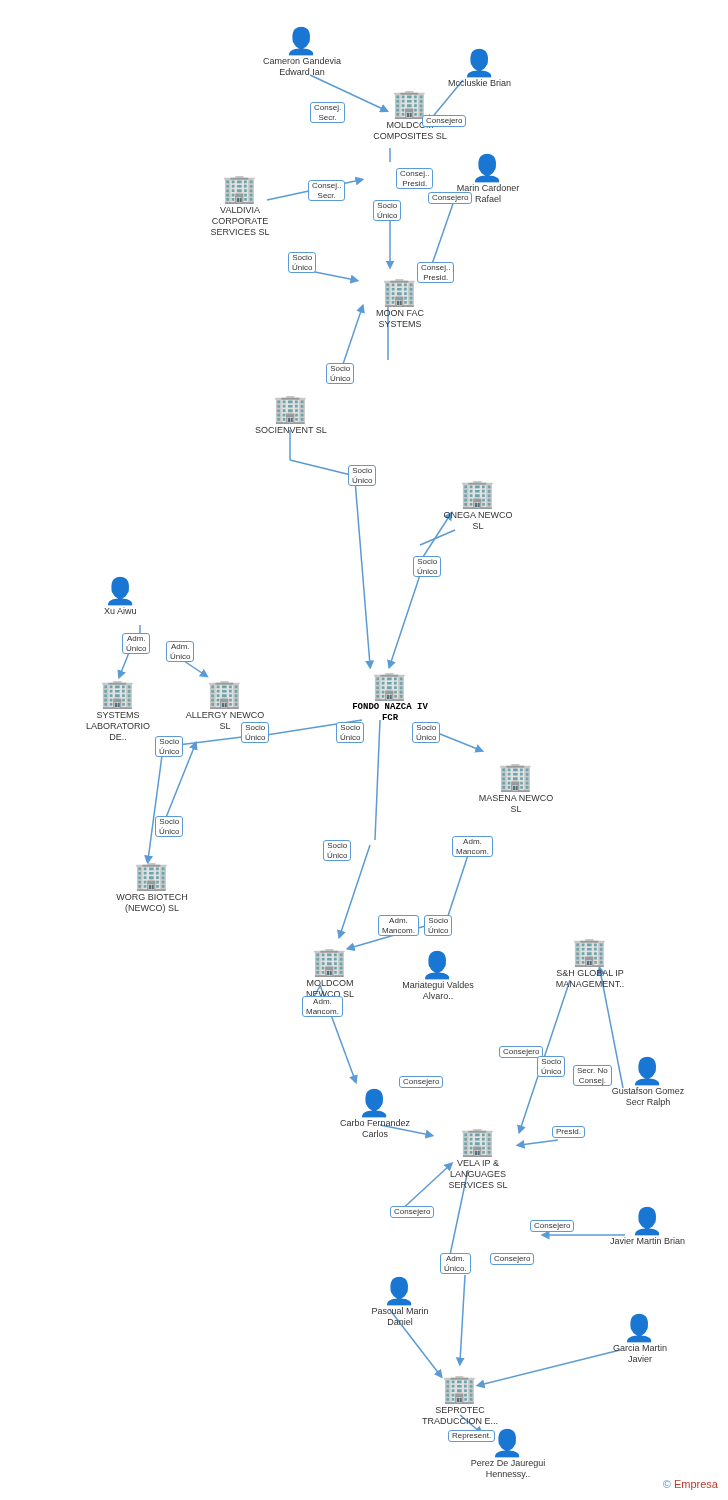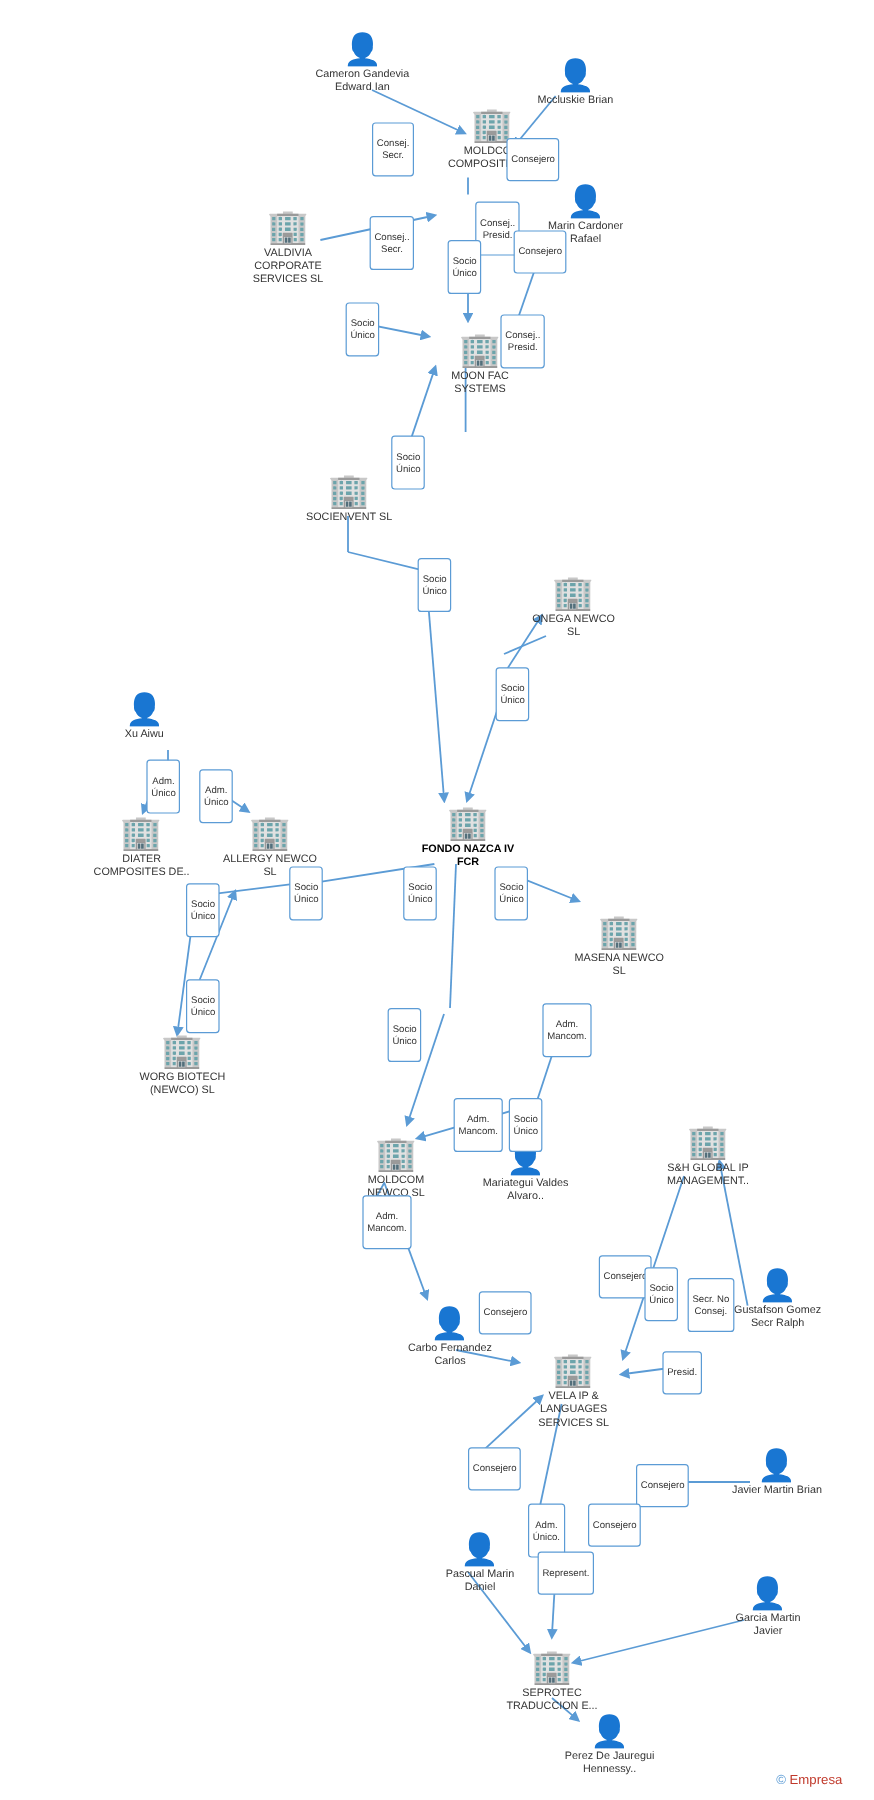--- a/index.html
+++ b/index.html
@@ -50,30 +50,30 @@
       line-height: 1.2;
       margin-top: 2px;
       max-width: 80px;
     }
     .role-badge {
       position: absolute;
       border: 1.5px solid #5b9bd5;
       background: #fff;
       color: #333;
       font-size: 8px;
-      padding: 12px 3px;
+      padding: 0 3px;
       border-radius: 3px;
       text-align: center;
       white-space: nowrap;
       line-height: 1.2;
     }
     .watermark {
       position: absolute;
       bottom: 10px;
-      right: 26px;
+      right: 10px;
       font-size: 11px;
       color: #5b9bd5;
       text-align: center;
     }
     .watermark span { color: #c0392b; }
   </style>
 </head>
 <body>
 
 <div id="diagram">
@@ -195,31 +195,31 @@
     <div class="node-label">SOCIENVENT SL</div>
   </div>
 
   <div class="node" style="left:438px;top:480px;">
     <div class="building-icon">🏢</div>
     <div class="node-label">ONEGA NEWCO SL</div>
   </div>
 
   <div class="node" style="left:350px;top:672px;">
     <div class="building-icon highlight">🏢</div>
-    <div class="node-label" style="font-weight:bold;color:#000;">FONDO NAZCA IV FCR</div>
+    <div class="node-label" style="font-weight:bold;color:#000;font-family:Liberation Mono, monospace;">FONDO NAZCA IV FCR</div>
   </div>
 
   <div class="node" style="left:104px;top:578px;">
     <div class="person-icon">👤</div>
     <div class="node-label">Xu Aiwu</div>
   </div>
 
   <div class="node" style="left:78px;top:680px;">
     <div class="building-icon">🏢</div>
-    <div class="node-label">DIATER COMPOSITES DE..</div>
+    <div class="node-label">SYSTEMS LABORATORIO DE..</div>
   </div>
 
   <div class="node" style="left:185px;top:680px;">
     <div class="building-icon">🏢</div>
     <div class="node-label">ALLERGY NEWCO SL</div>
   </div>
 
   <div class="node" style="left:476px;top:763px;">
     <div class="building-icon">🏢</div>
     <div class="node-label">MASENA NEWCO SL</div>
@@ -310,18 +310,18 @@
   <div class="role-badge" style="left:302px;top:996px;">Adm.<br>Mancom.</div>
   <div class="role-badge" style="left:399px;top:1076px;">Consejero</div>
   <div class="role-badge" style="left:499px;top:1046px;">Consejero</div>
   <div class="role-badge" style="left:537px;top:1056px;">Socio<br>Único</div>
   <div class="role-badge" style="left:573px;top:1065px;">Secr. No<br>Consej.</div>
   <div class="role-badge" style="left:552px;top:1126px;">Presid.</div>
   <div class="role-badge" style="left:390px;top:1206px;">Consejero</div>
   <div class="role-badge" style="left:530px;top:1220px;">Consejero</div>
   <div class="role-badge" style="left:440px;top:1253px;">Adm.<br>Único.</div>
   <div class="role-badge" style="left:490px;top:1253px;">Consejero</div>
-  <div class="role-badge" style="left:448px;top:1293px;">Represent.</div>
+  <div class="role-badge" style="left:448px;top:1430px;">Represent.</div>
 
   <div class="watermark">
     © <span>Empresa</span>
   </div>
 </div>
 
 </body></html>

